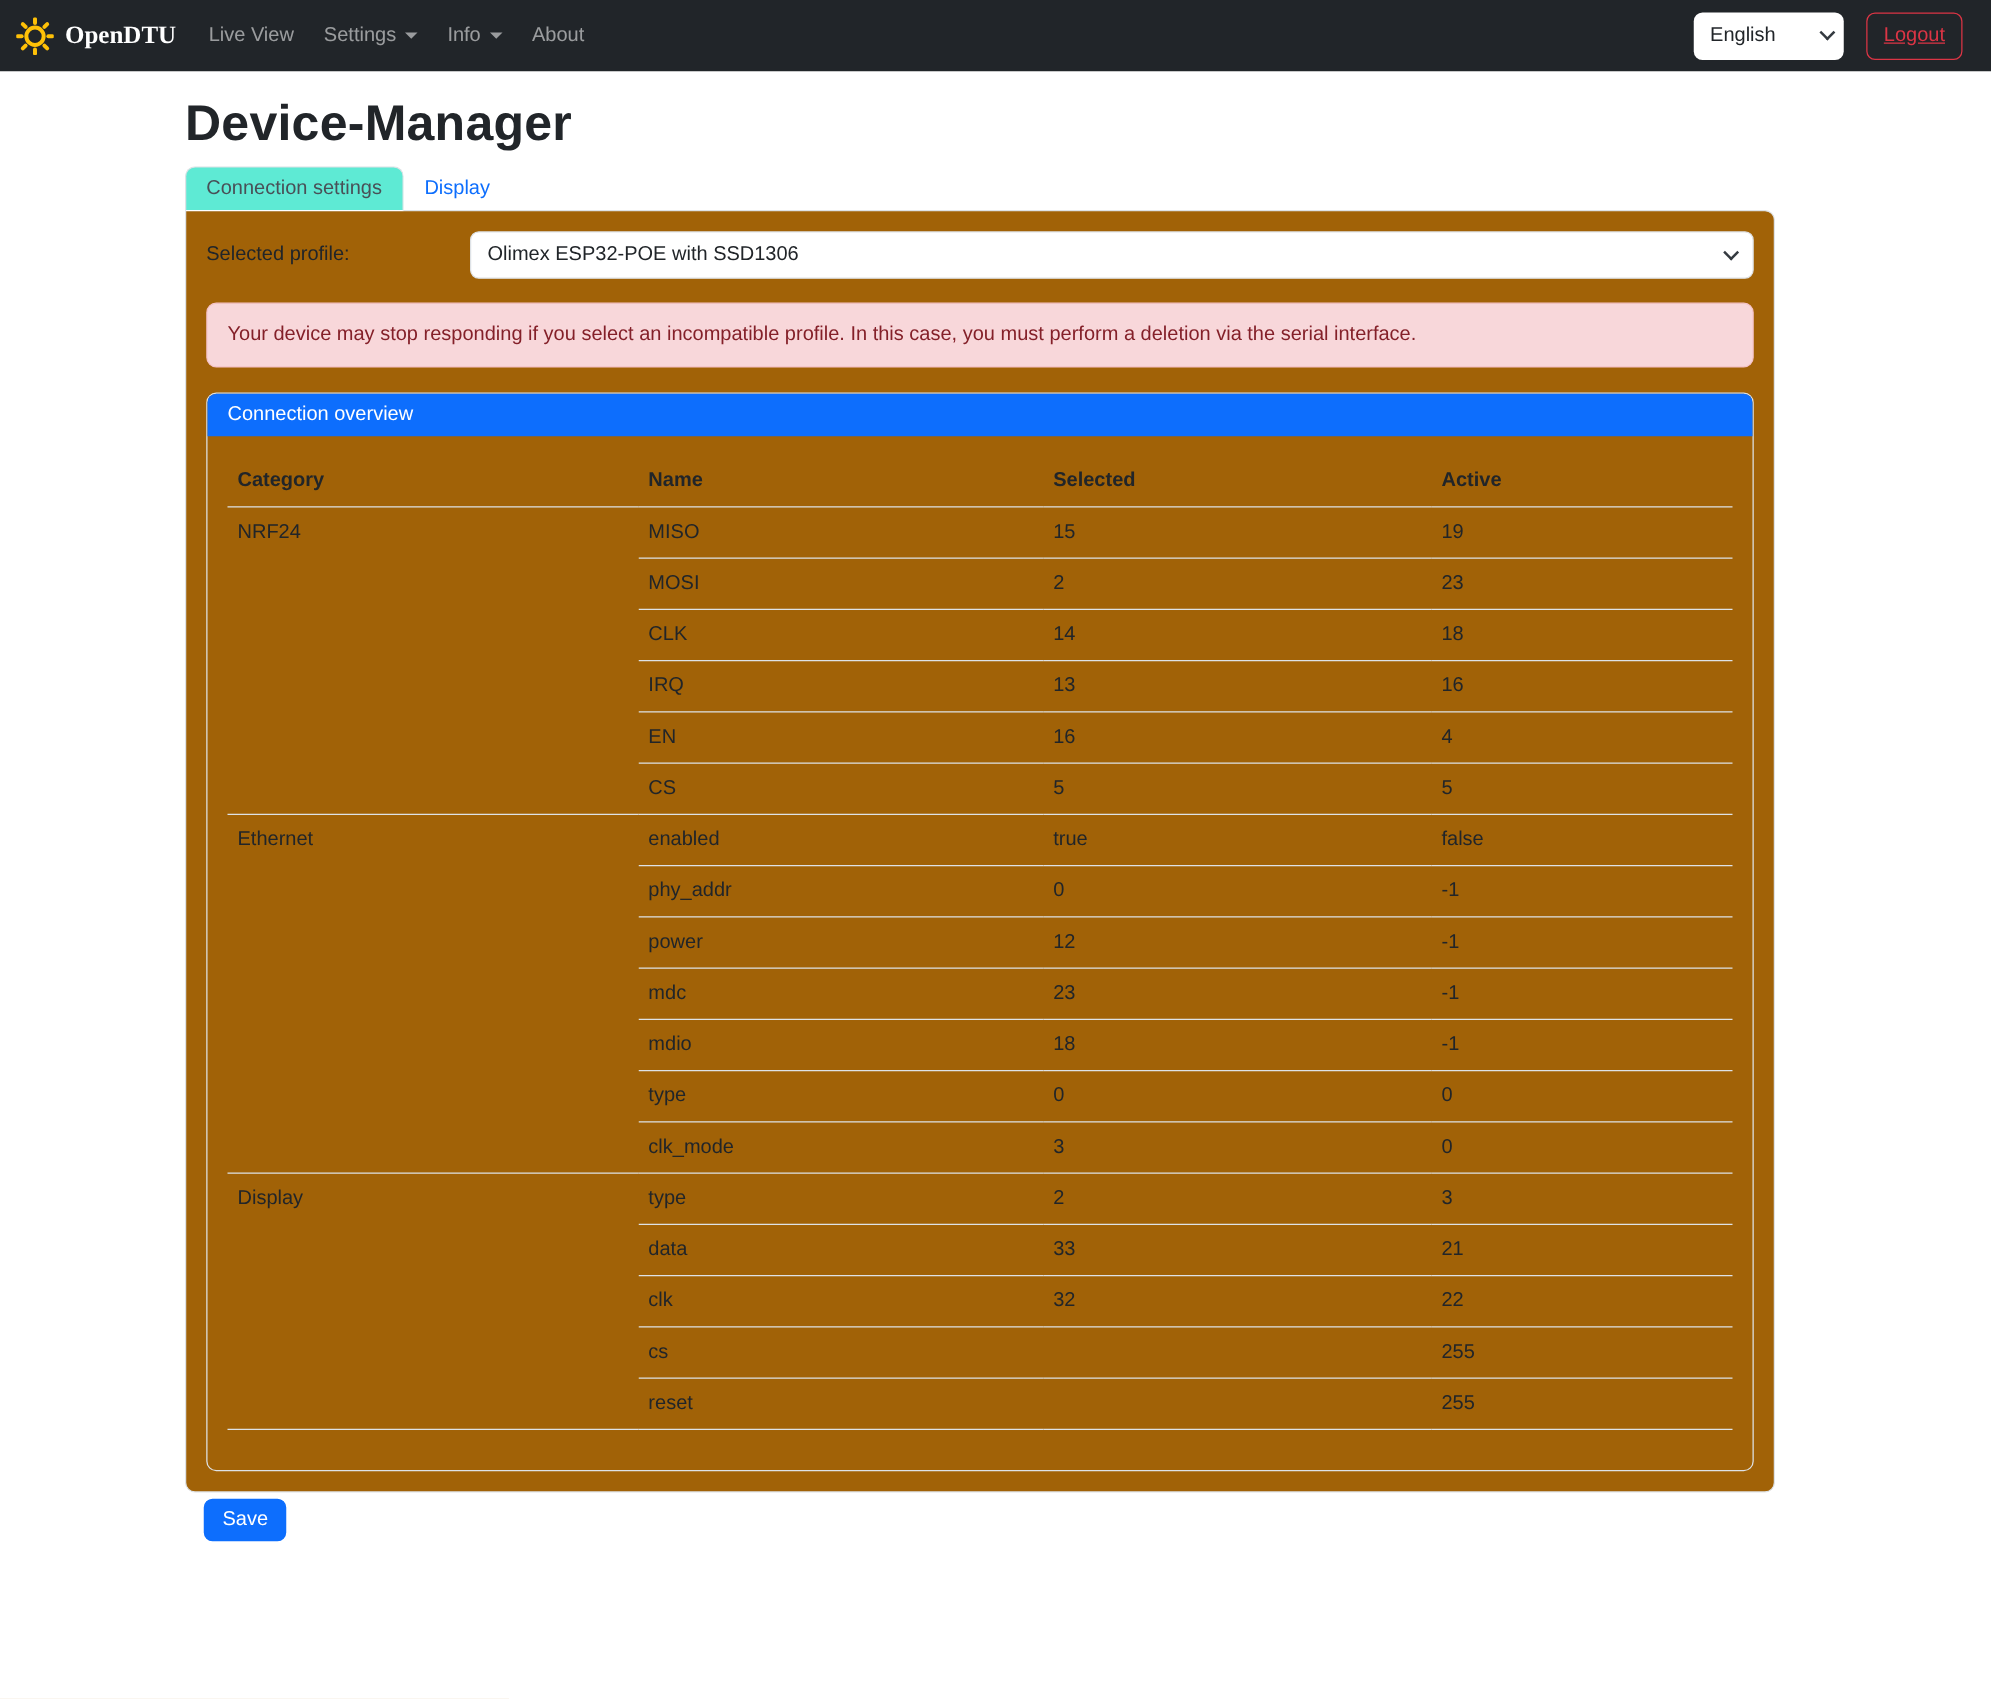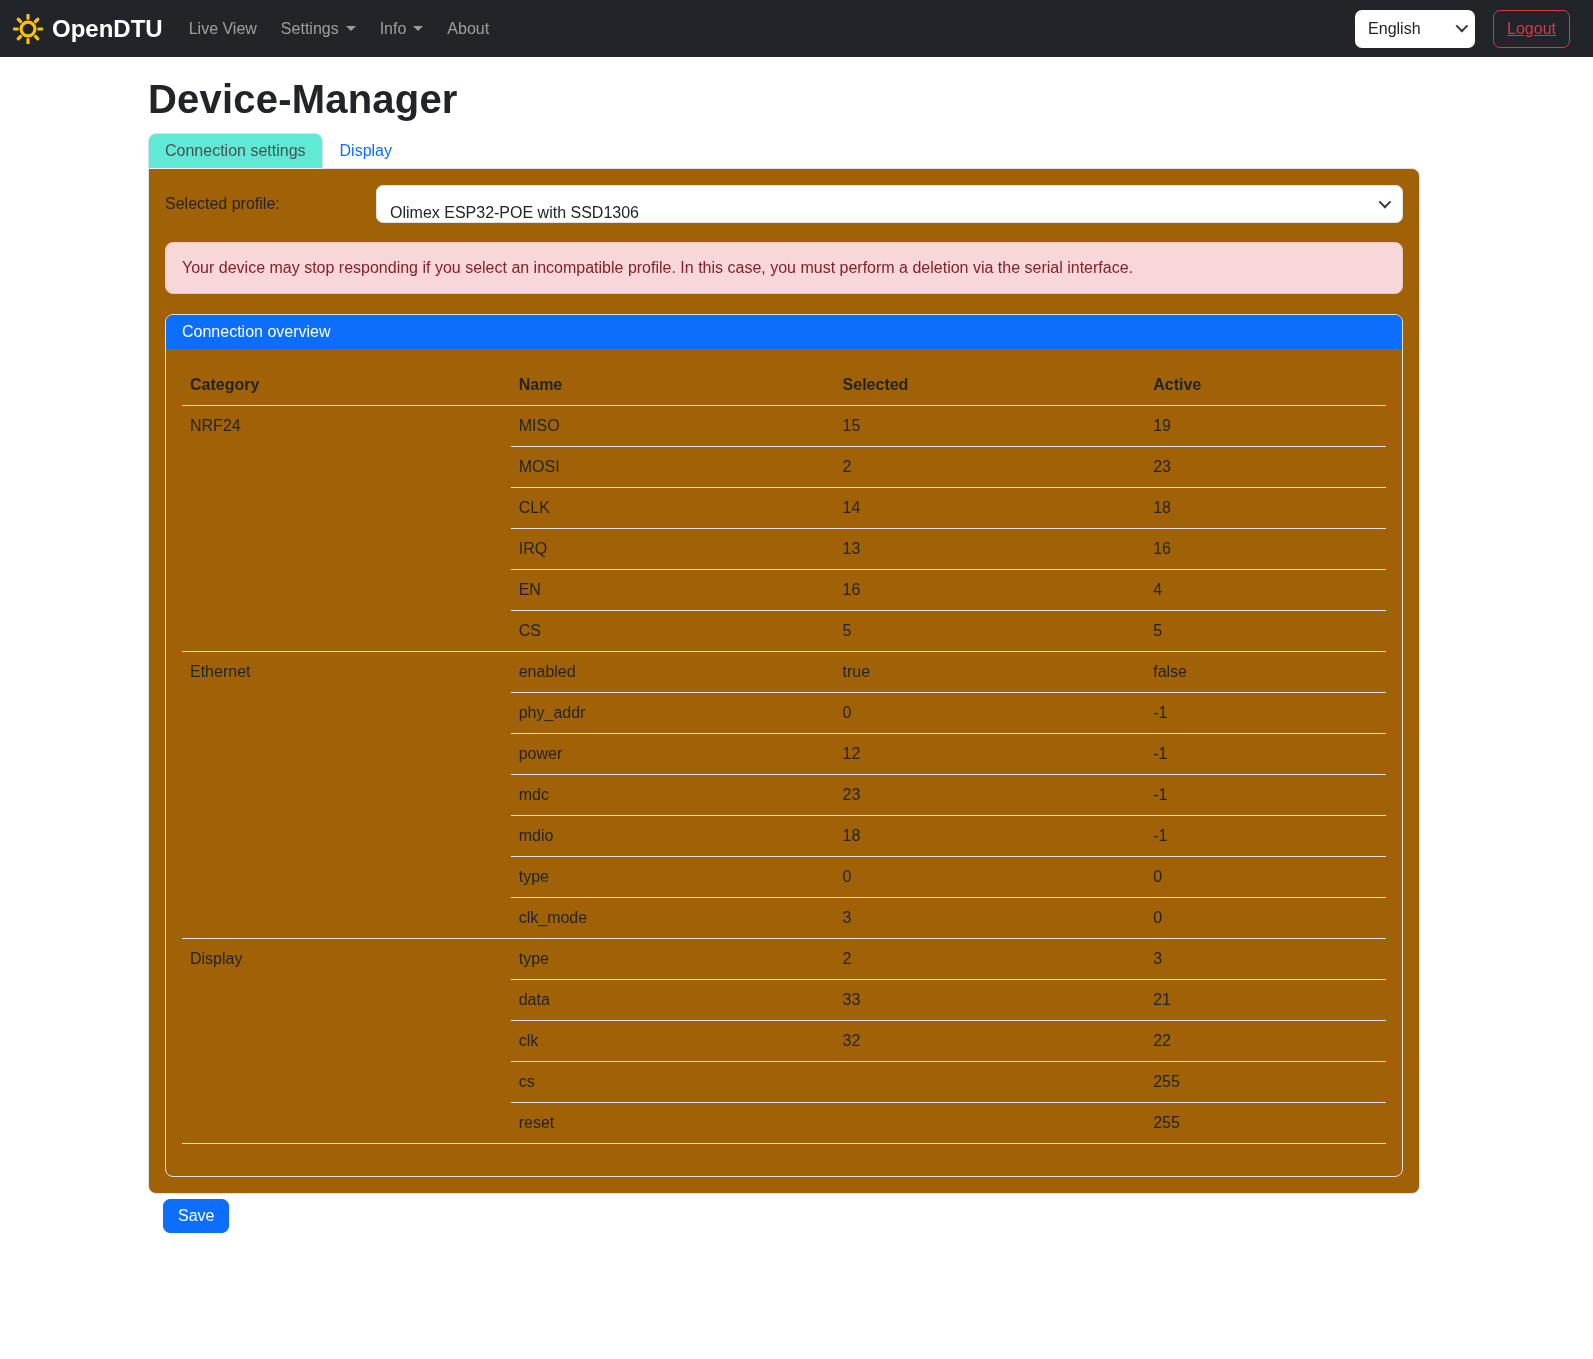--- a/index.html
+++ b/index.html
@@ -26,22 +26,22 @@
   
   .navbar {
     height: 57px;
     background: var(--navbar-bg);
     display: flex;
     align-items: center;
     padding: 0 23px 0 13px;
   }
   .brand {
     display: flex; align-items: center; gap: 9px;
-    color: #ffffff; font-size: 24px; font-weight: 600;
-    cursor: pointer; white-space: nowrap;
+    color: #ffffff; font-size: 20px; font-weight: 600;
+    cursor: pointer; white-space: nowrap; font-family: Liberation Serif, serif;
   }
   .nav-links { display: flex; align-items: center; margin-left: 14px; }
   .nav-link {
     padding: 8px 8px; margin: 0 4px;
     color: rgba(255,255,255,0.55);
     font-size: 16px; cursor: pointer; white-space: nowrap;
     display: flex; align-items: center; gap: 7px;
   }
   .caret-down {
     width: 0; height: 0; display: inline-block;
@@ -103,21 +103,21 @@
     border-radius: 0 8px 8px 8px;
     padding: 16px;
   }
 
   .profile-row { display: flex; align-items: center; }
   .profile-label { width: 211px; font-size: 16px; flex: none; }
   .profile-select {
     flex: 1; position: relative;
     border: 1px solid var(--border);
     border-radius: 7px;
-    height: 38px; display: flex; align-items: flex-end;
+    height: 38px; display: flex; align-items: center;
     padding: 0 36px 0 13px;
     font-size: 16px; cursor: pointer; background: #fff;
   }
   .profile-select .chev { position: absolute; right: 14px; top: 13px; }
 
   .alert {
     margin-top: 19px;
     background: var(--alert-bg);
     border: 1px solid var(--alert-border);
     color: var(--alert-text);

